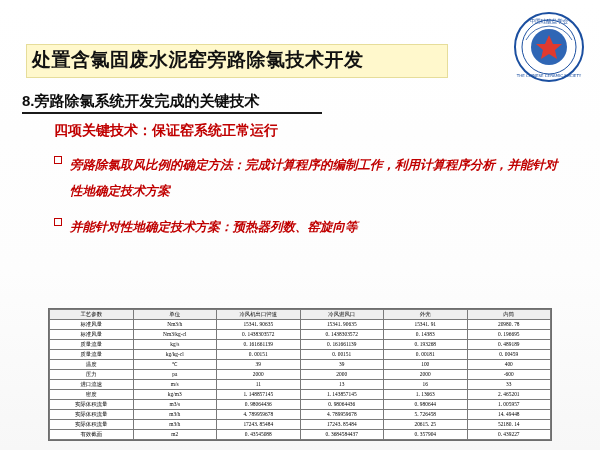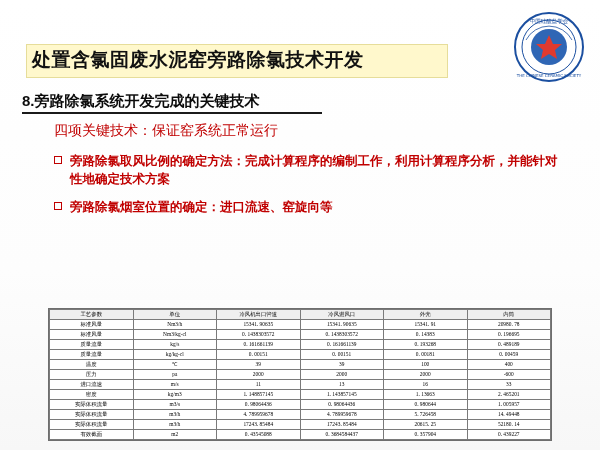--- a/index.html
+++ b/index.html
@@ -68,39 +68,40 @@
     top: 112px;
     width: 300px;
     height: 2px;
     background: #1a1a1a;
   }
   .sub-head {
     position: absolute;
     left: 54px;
     top: 122px;
     font-size: 14px;
-    font-weight: normal;
+    font-weight: bold;
     color: #c00000;
     white-space: nowrap;
   }
   
   .bullets {
     position: absolute;
     left: 54px;
     top: 152px;
     width: 512px;
   }
   .bullet {
     position: relative;
     padding-left: 16px;
     margin-bottom: 10px;
     font-size: 12.5px;
-    line-height: 18px;
+    line-height: 26px;
     color: #c00000;
     font-weight: bold;
+    font-style: italic;
   }
   .bullet .marker {
     position: absolute;
     left: 0;
     top: 4px;
     width: 8px;
     height: 8px;
     border: 1.6px solid #c00000;
     box-sizing: border-box;
   }
@@ -175,21 +176,21 @@
   <div class="section-underline"></div>
   <div class="sub-head">四项关键技术：保证窑系统正常运行</div>
 
   <div class="bullets">
     <div class="bullet">
       <span class="marker"></span>
       <span>旁路除氯取风比例的确定方法：完成计算程序的编制工作，利用计算程序分析，并能针对性地确定技术方案</span>
     </div>
     <div class="bullet">
       <span class="marker"></span>
-      <span>旁路除氯烟室位置的确定：进口流速、窑旋向等</span>
+      <span>并能针对性地确定技术方案：预热器列数、窑旋向等</span>
     </div>
   </div>
 
   <div class="table-wrap">
     <table class="data">
       <thead>
         <tr>
           <th>工艺参数</th>
           <th>单位</th>
           <th>冷风机出口管道</th>

